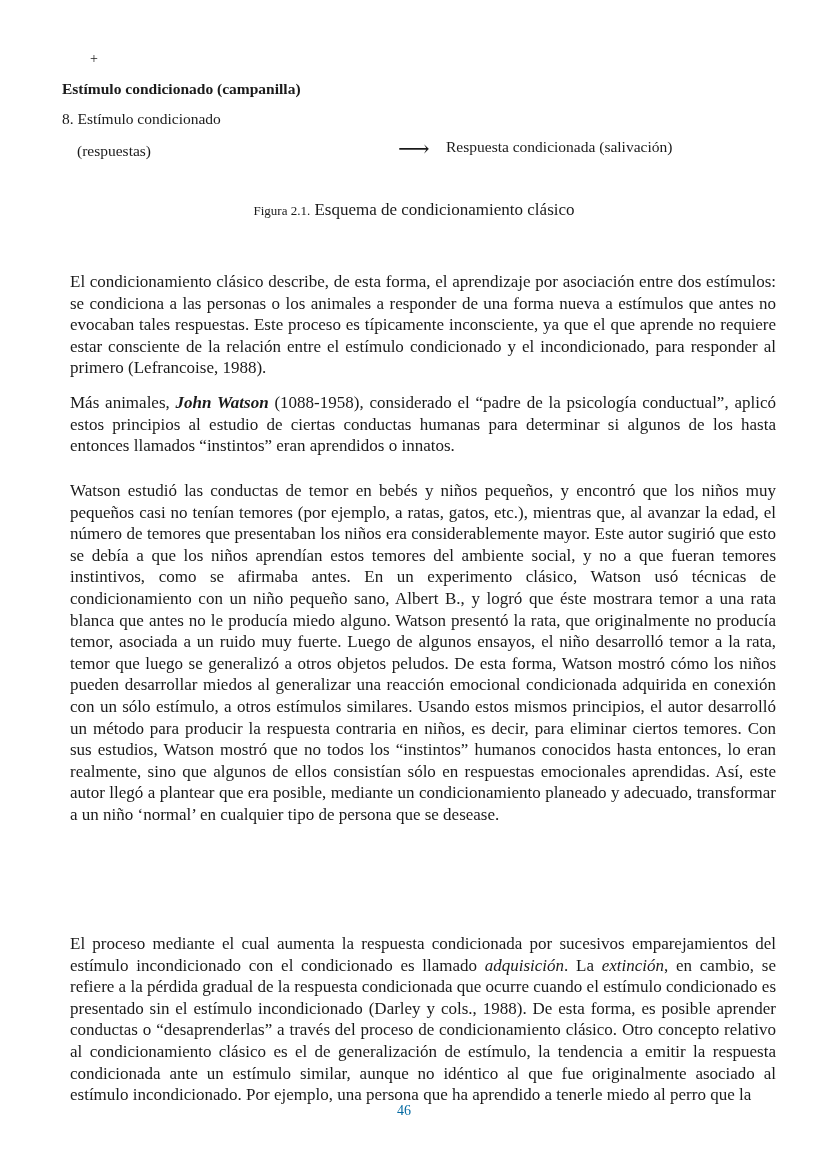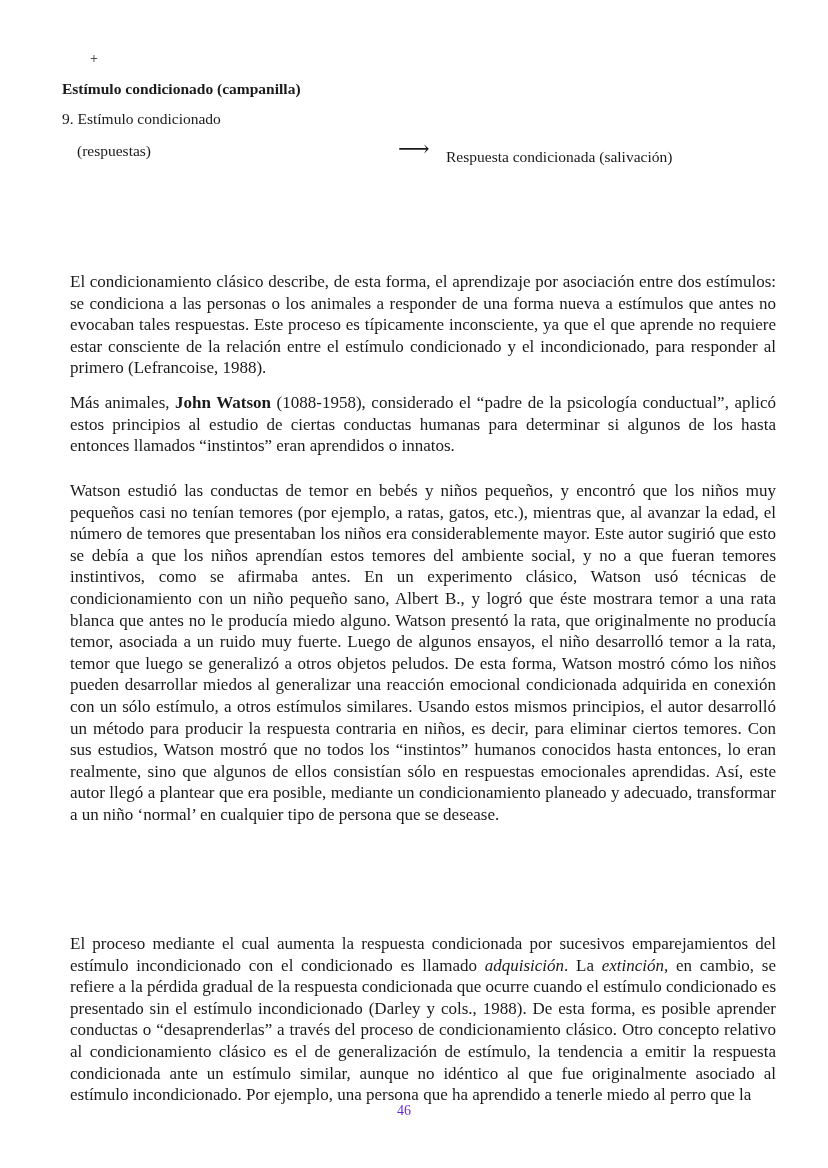--- a/index.html
+++ b/index.html
@@ -34,21 +34,21 @@
       font-size: 14px;
     }
     .cs-line1 { left: 62px; top: 80px; font-weight: bold; }
     .cs-line2 { left: 62px; top: 110px; }
     .cs-line3 { left: 77px; top: 142px; }
     .arrow {
       left: 398px; top: 138px;
       font-size: 22px;
       line-height: 22px;
     }
-    .response { left: 446px; top: 148px; }
+    .response { left: 446px; top: 138px; }
 
     .caption {
       position: absolute;
       left: 0; width: 828px;
       top: 200px;
       text-align: center;
       white-space: nowrap;
     }
     .caption .cap-label { font-size: 13px; }
     .caption .cap-title { font-size: 17px; }
@@ -68,46 +68,49 @@
     .heading {
       position: absolute;
       left: 62px;
       top: 891px;
       font-size: 16.5px;
       font-weight: bold;
       white-space: nowrap;
       margin: 0;
     }
     .p4 { top: 925px; }
-    .bold { font-weight: bold; }
+    .bold { font-weight: bold; font-style: italic; }
     .ital { font-style: italic; }
 
     .page-number {
       position: absolute;
       left: 397px;
       top: 1104px;
       font-size: 14px;
       line-height: 14px;
-      color: #6d28d9;
+      color: #0369a1;
     }
   </style>
 </head>
 <body>
 
 <div class="page">
 
   <div>
     <span class="abs scheme-text plus">+</span>
     <span class="abs scheme-text cs-line1">Estímulo condicionado (campanilla)</span>
-    <span class="abs scheme-text cs-line2">9. Estímulo condicionado</span>
+    <span class="abs scheme-text cs-line2">8. Estímulo condicionado</span>
     <span class="abs scheme-text cs-line3">(respuestas)</span>
     <span class="abs arrow">⟶</span>
     <span class="abs scheme-text response">Respuesta condicionada (salivación)</span>
   </div>
 
+  <div class="caption">
+    <span class="cap-label">Figura 2.1.</span><span class="cap-title"> Esquema de condicionamiento clásico</span>
+  </div>
 
   <p class="para p1">El condicionamiento clásico describe, de esta forma, el aprendizaje por asociación entre dos estímulos: se condiciona a las personas o los animales a responder de una forma nueva a estímulos que antes no evocaban tales respuestas. Este proceso es típicamente inconsciente, ya que el que aprende no requiere estar consciente de la relación entre el estímulo condicionado y el incondicionado, para responder al primero (Lefrancoise, 1988).</p>
 
   <p class="para p2"><span>Más animales, </span><span class="bold">John Watson</span><span> (1088-1958), considerado el “padre de la psicología conductual”, aplicó estos principios al estudio de ciertas conductas humanas para determinar si algunos de los hasta entonces llamados “instintos” eran aprendidos o innatos.</span></p>
 
   <p class="para p3">Watson estudió las conductas de temor en bebés y niños pequeños, y encontró que los niños muy pequeños casi no tenían temores (por ejemplo, a ratas, gatos, etc.), mientras que, al avanzar la edad, el número de temores que presentaban los niños era considerablemente mayor. Este autor sugirió que esto se debía a que los niños aprendían estos temores del ambiente social, y no a que fueran temores instintivos, como se afirmaba antes. En un experimento clásico, Watson usó técnicas de condicionamiento con un niño pequeño sano, Albert B., y logró que éste mostrara temor a una rata blanca que antes no le producía miedo alguno. Watson presentó la rata, que originalmente no producía temor, asociada a un ruido muy fuerte. Luego de algunos ensayos, el niño desarrolló temor a la rata, temor que luego se generalizó a otros objetos peludos. De esta forma, Watson mostró cómo los niños pueden desarrollar miedos al generalizar una reacción emocional condicionada adquirida en conexión con un sólo estímulo, a otros estímulos similares. Usando estos mismos principios, el autor desarrolló un método para producir la respuesta contraria en niños, es decir, para eliminar ciertos temores. Con sus estudios, Watson mostró que no todos los “instintos” humanos conocidos hasta entonces, lo eran realmente, sino que algunos de ellos consistían sólo en respuestas emocionales aprendidas. Así, este autor llegó a plantear que era posible, mediante un condicionamiento planeado y adecuado, transformar a un niño ‘normal’ en cualquier tipo de persona que se desease.</p>
 
 
   <p class="para p4"><span>El proceso mediante el cual aumenta la respuesta condicionada por sucesivos emparejamientos del estímulo incondicionado con el condicionado es llamado </span><span class="ital">adquisición</span><span>. La </span><span class="ital">extinción</span><span>, en cambio, se refiere a la pérdida gradual de la respuesta condicionada que ocurre cuando el estímulo condicionado es presentado sin el estímulo incondicionado (Darley y cols., 1988). De esta forma, es posible aprender conductas o “desaprenderlas” a través del proceso de condicionamiento clásico. Otro concepto relativo al condicionamiento clásico es el de generalización de estímulo, la tendencia a emitir la respuesta condicionada ante un estímulo similar, aunque no idéntico al que fue originalmente asociado al estímulo incondicionado. Por ejemplo, una persona que ha aprendido a tenerle miedo al perro que la</span></p>
 

